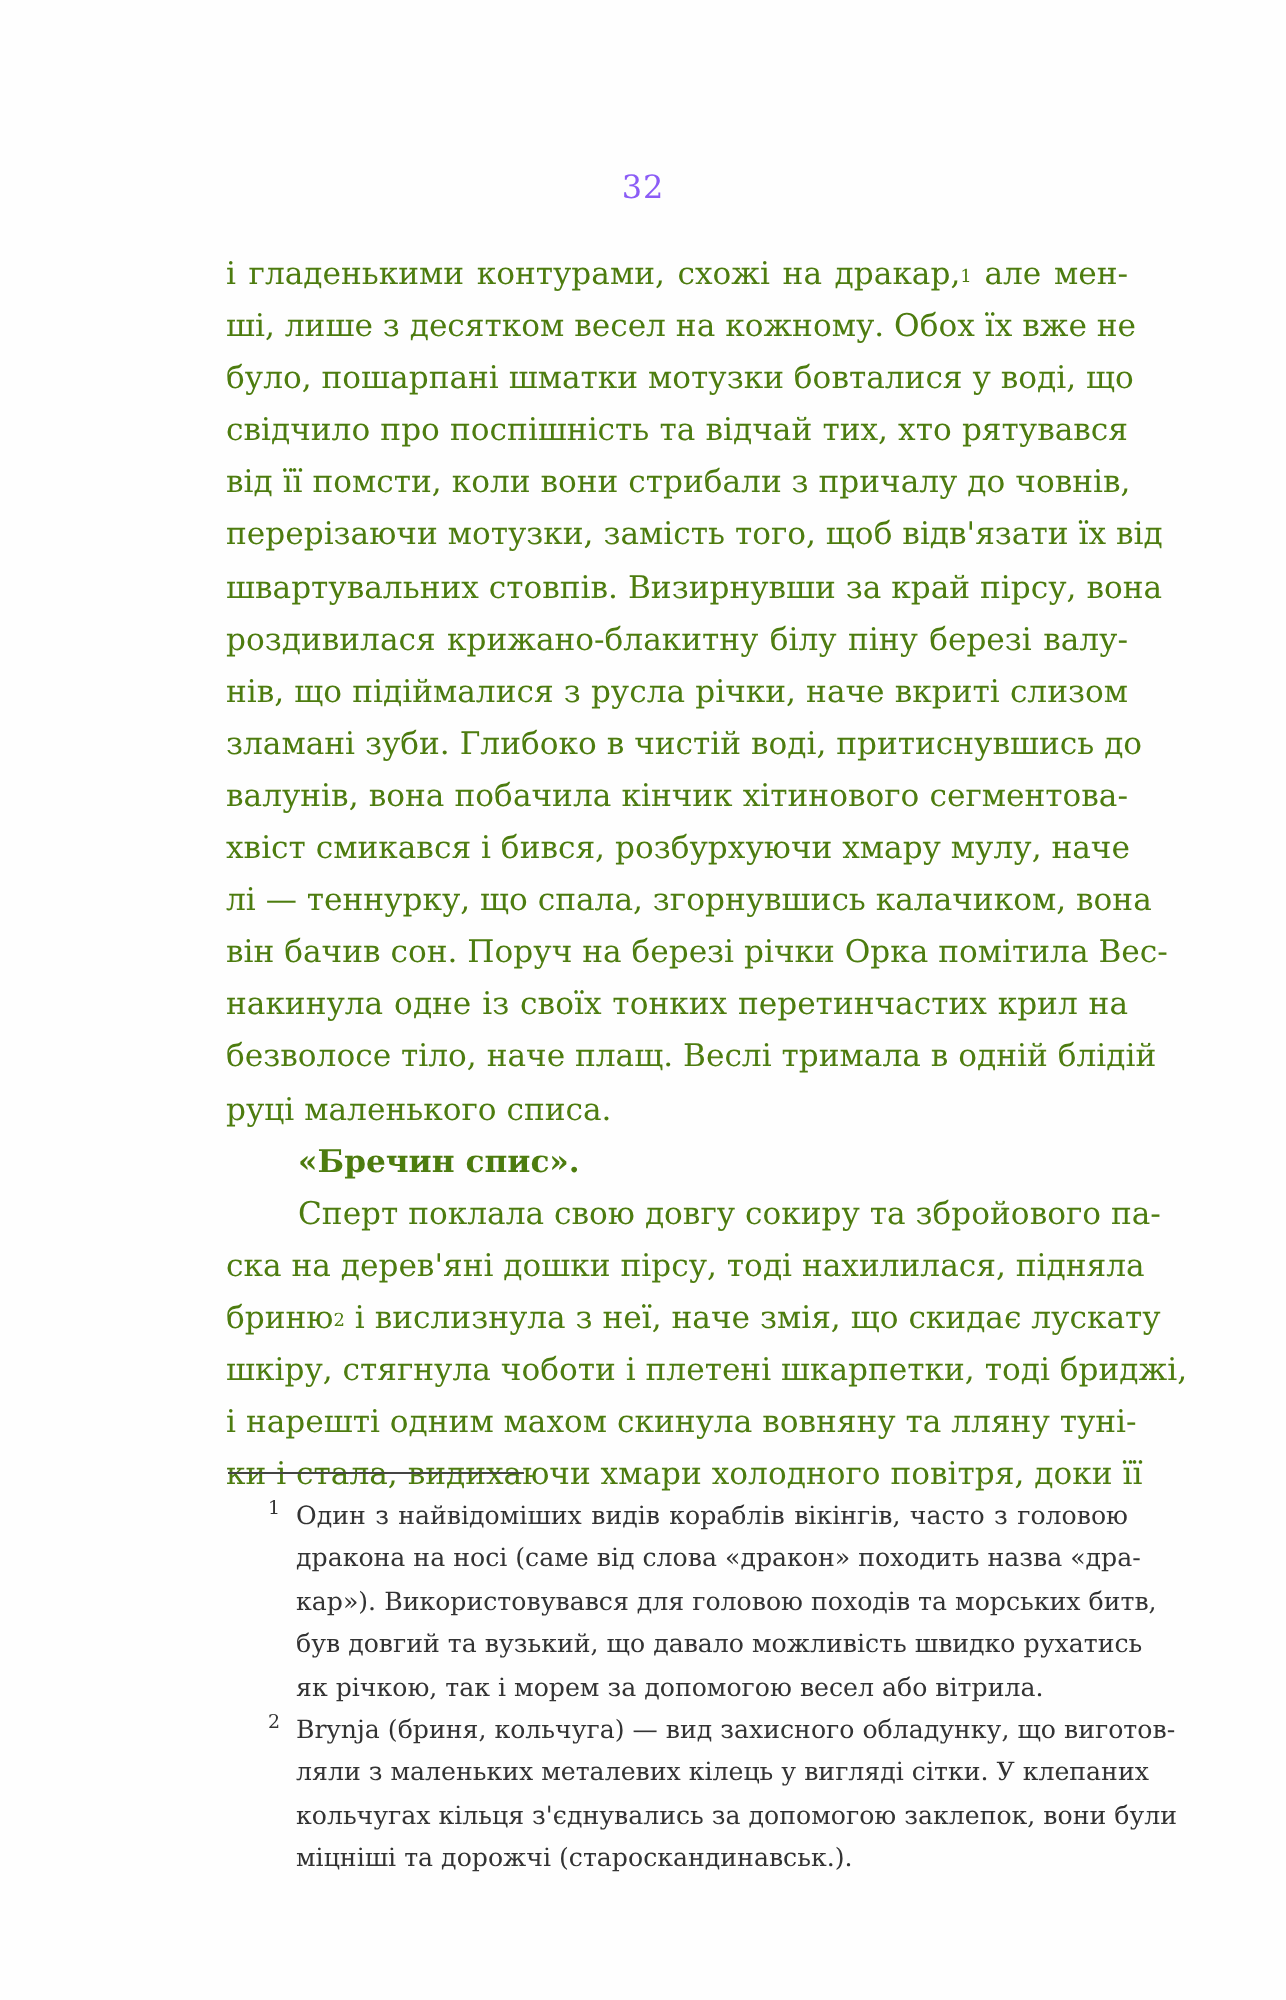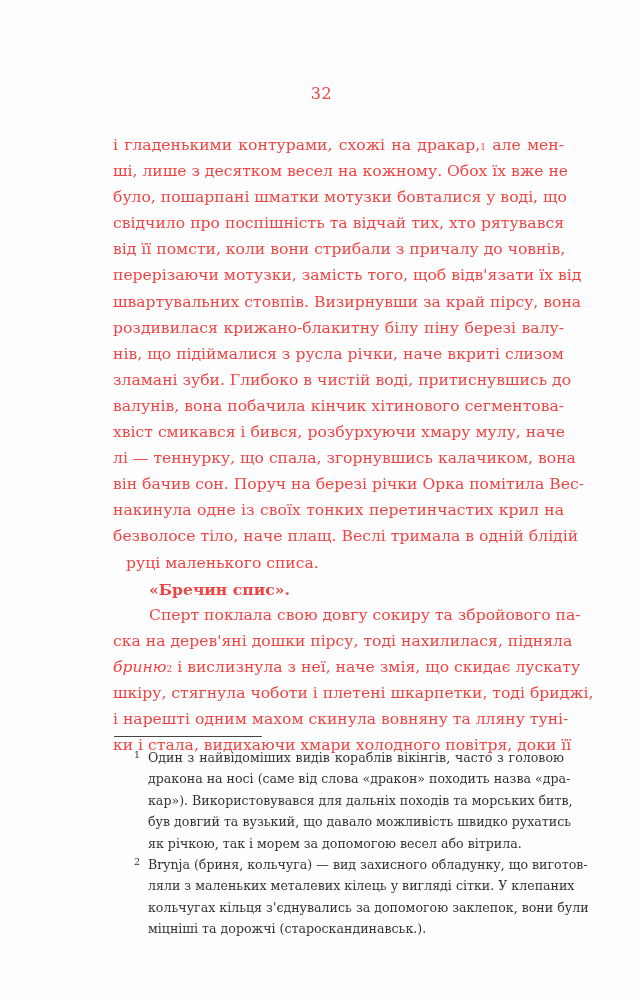--- a/index.html
+++ b/index.html
@@ -1,31 +1,31 @@
 <!DOCTYPE html>
 <html><head>
 <meta charset="utf-8">
 <style>
   html, body { margin: 0; padding: 0; background: #ffffff; }
   body { width: 643px; height: 1000px; position: relative; overflow: hidden; }
   .page { position: absolute; left: 0; top: 0; width: 643px; height: 1000px; background: #fefefe; }
   .page-number {
     position: absolute; top: 84px; left: 0; width: 643px; text-align: center;
-    font-family: "DejaVu Serif", serif; font-size: 16px; color: #ef4444; letter-spacing: 0.5px;
+    font-family: "DejaVu Serif", serif; font-size: 16px; color: #8b5cf6; letter-spacing: 0.5px;
   }
   .body-text {
     position: absolute; top: 127px; left: 113px; width: 451px;
-    font-family: "DejaVu Serif", serif; font-size: 15.6px; line-height: 37px; color: #ef4444;
+    font-family: "DejaVu Serif", serif; font-size: 15.6px; line-height: 20px; color: #4d7c0f;
   }
   .line { display: block; white-space: nowrap; text-align: justify; text-align-last: justify; height: 26.1px; }
-  .line.last { text-align-last: left; margin-left: 13px; }
+  .line.last { text-align-last: left; }
   .line.indent { padding-left: 36px; }
   .line.indent-only { padding-left: 36px; text-align-last: left; font-weight: bold; }
   .sup { font-size: 9px; vertical-align: top; position: relative; top: 2px; }
-  .ital { font-style: italic; }
+  .ital { }
   .fn-rule {
     position: absolute; left: 114px; top: 736px; width: 148px; height: 1px; background: #444;
   }
   .footnotes {
     position: absolute; top: 747px; left: 148px; width: 416px;
     font-family: "DejaVu Serif", serif; font-size: 12.6px; line-height: 21.4px; color: #333;
   }
   .fn-line { display: block; white-space: nowrap; text-align: justify; text-align-last: justify; height: 21.4px; position: relative; }
   .fn-line.last { text-align-last: left; }
   .fn-mark { position: absolute; left: -14px; top: -3px; font-size: 9.5px; }
@@ -61,21 +61,21 @@
     <span class="line">шкіру, стягнула чоботи і плетені шкарпетки, тоді бриджі,</span>
     <span class="line">і нарешті одним махом скинула вовняну та лляну туні-</span>
     <span class="line">ки і стала, видихаючи хмари холодного повітря, доки її</span>
   </div>
 
   <div class="fn-rule"></div>
 
   <div class="footnotes">
     <span class="fn-line"><span class="fn-mark">1</span><span>Один з найвідоміших видів кораблів вікінгів, часто з головою</span></span>
     <span class="fn-line">дракона на носі (саме від слова «дракон» походить назва «дра-</span>
-    <span class="fn-line">кар»). Використовувався для дальніх походів та морських битв,</span>
+    <span class="fn-line">кар»). Використовувався для головою походів та морських битв,</span>
     <span class="fn-line">був довгий та вузький, що давало можливість швидко рухатись</span>
     <span class="fn-line last">як річкою, так і морем за допомогою весел або вітрила.</span>
     <span class="fn-line"><span class="fn-mark">2</span><span>Brynja (бриня, кольчуга) — вид захисного обладунку, що виготов-</span></span>
     <span class="fn-line">ляли з маленьких металевих кілець у вигляді сітки. У клепаних</span>
     <span class="fn-line">кольчугах кільця з'єднувались за допомогою заклепок, вони були</span>
     <span class="fn-line last">міцніші та дорожчі (староскандинавськ.).</span>
   </div>
 </div>
 
 </body></html>

